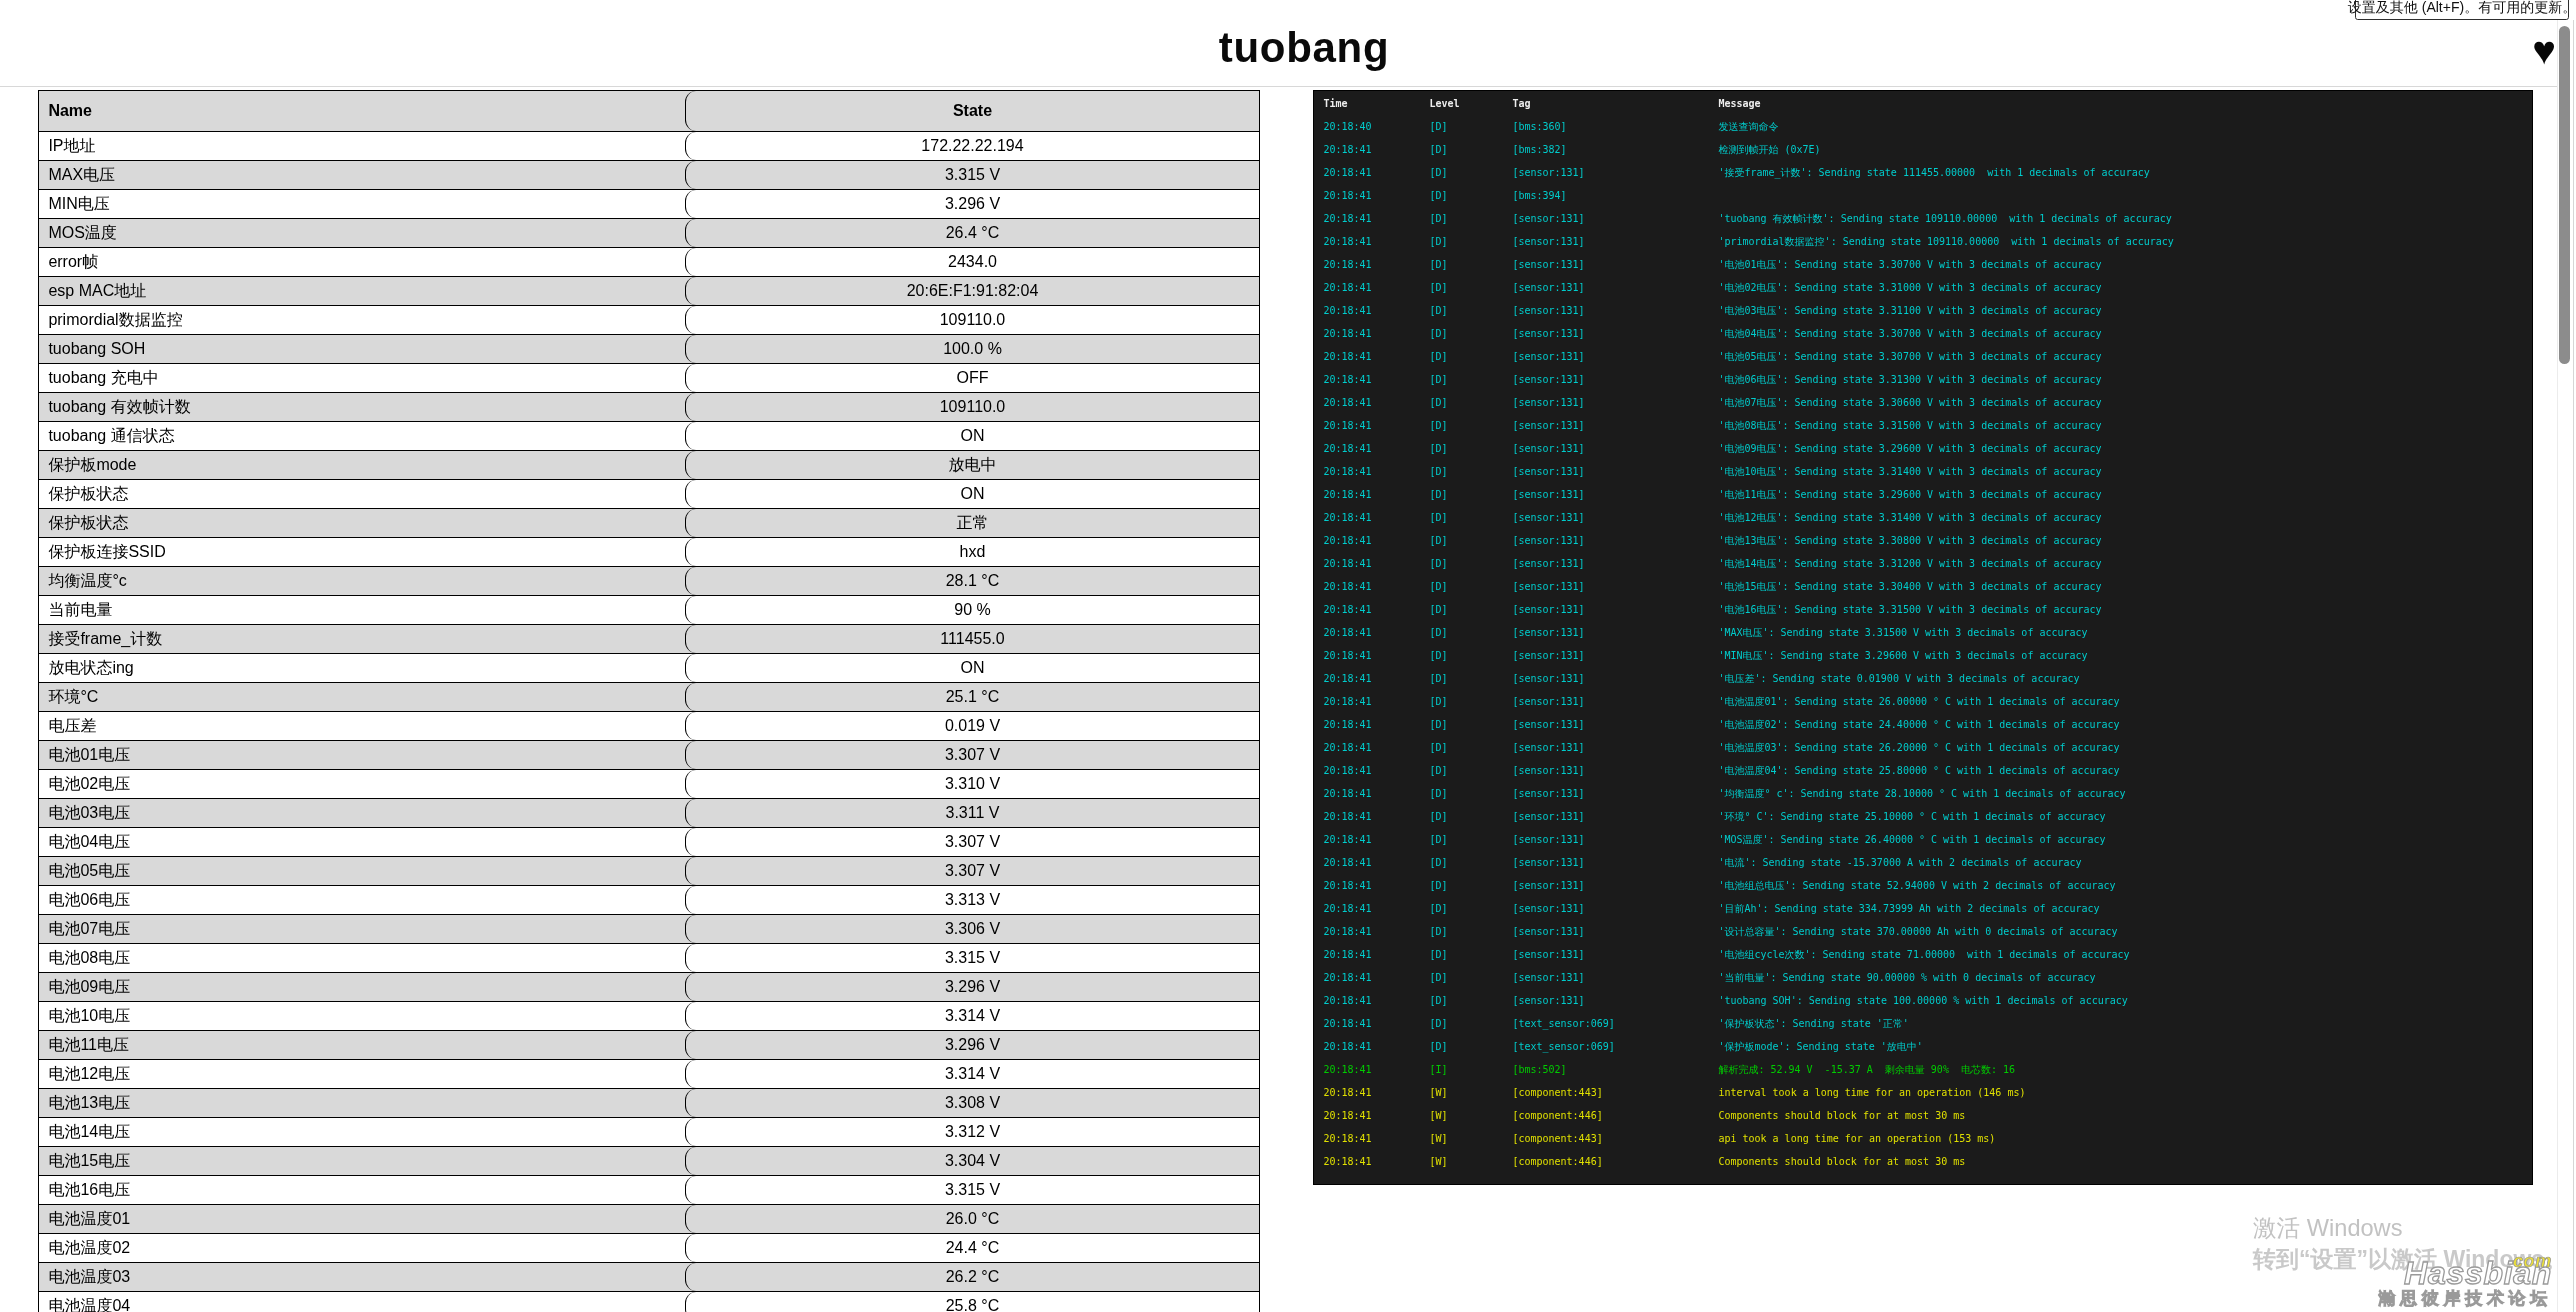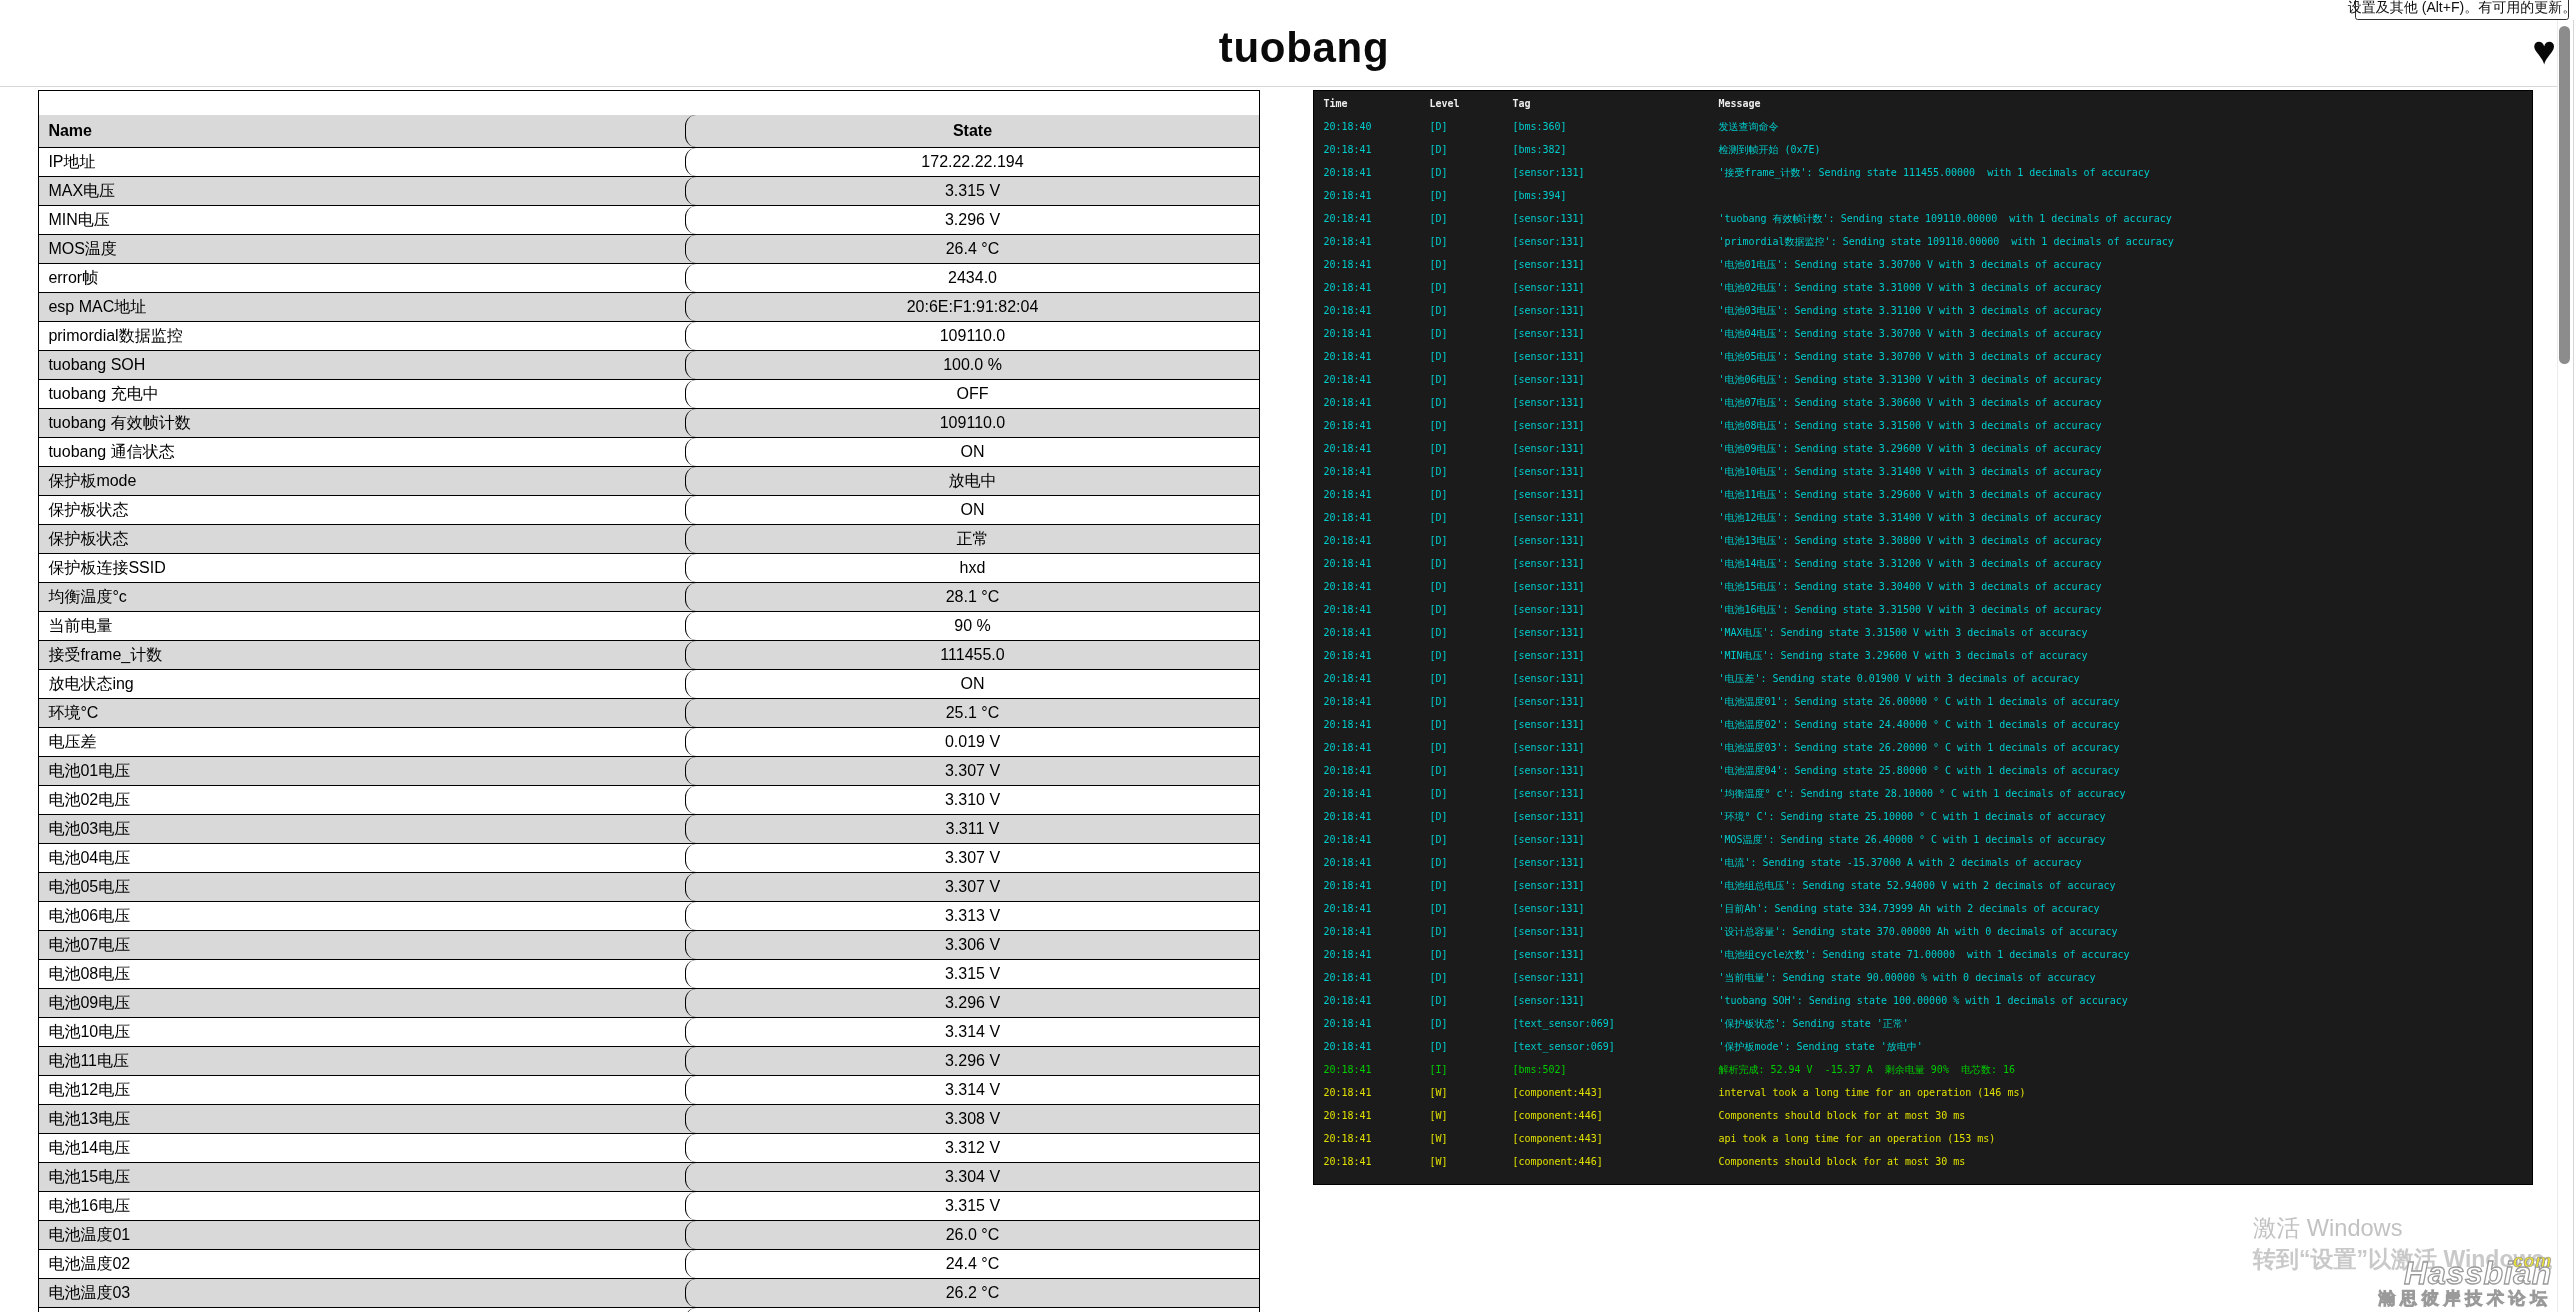--- a/index.html
+++ b/index.html
@@ -44,21 +44,21 @@
     background:#8c8c8c; border-radius:6px;
   }
   
   .state-table {
     position:absolute; top:90px; left:38px; width:1222px; height:1223px;
     border:1.3px solid #000; overflow:hidden; background:#fff;
     font-size:16px;
   }
   .tbl-header, .tbl-row { display:grid; grid-template-columns:646px 1fr; }
   .tbl-header {
-    height:32px; background:var(--stripe); font-weight:bold;margin-top:24px;
+    height:40px; background:var(--stripe); font-weight:bold;
   }
   .tbl-row { height:29px; border-top:1.3px solid #000; background:#fff; }
   .tbl-row:nth-child(even) { background:var(--stripe); }
   .cell-name {
     display:flex; align-items:center; padding-left:9.4px;
     overflow:hidden; white-space:nowrap;
   }
   .cell-state {
     display:flex; align-items:center; justify-content:center;
     border-left:1.3px solid #000; overflow:hidden; white-space:nowrap;border-radius:11px;

